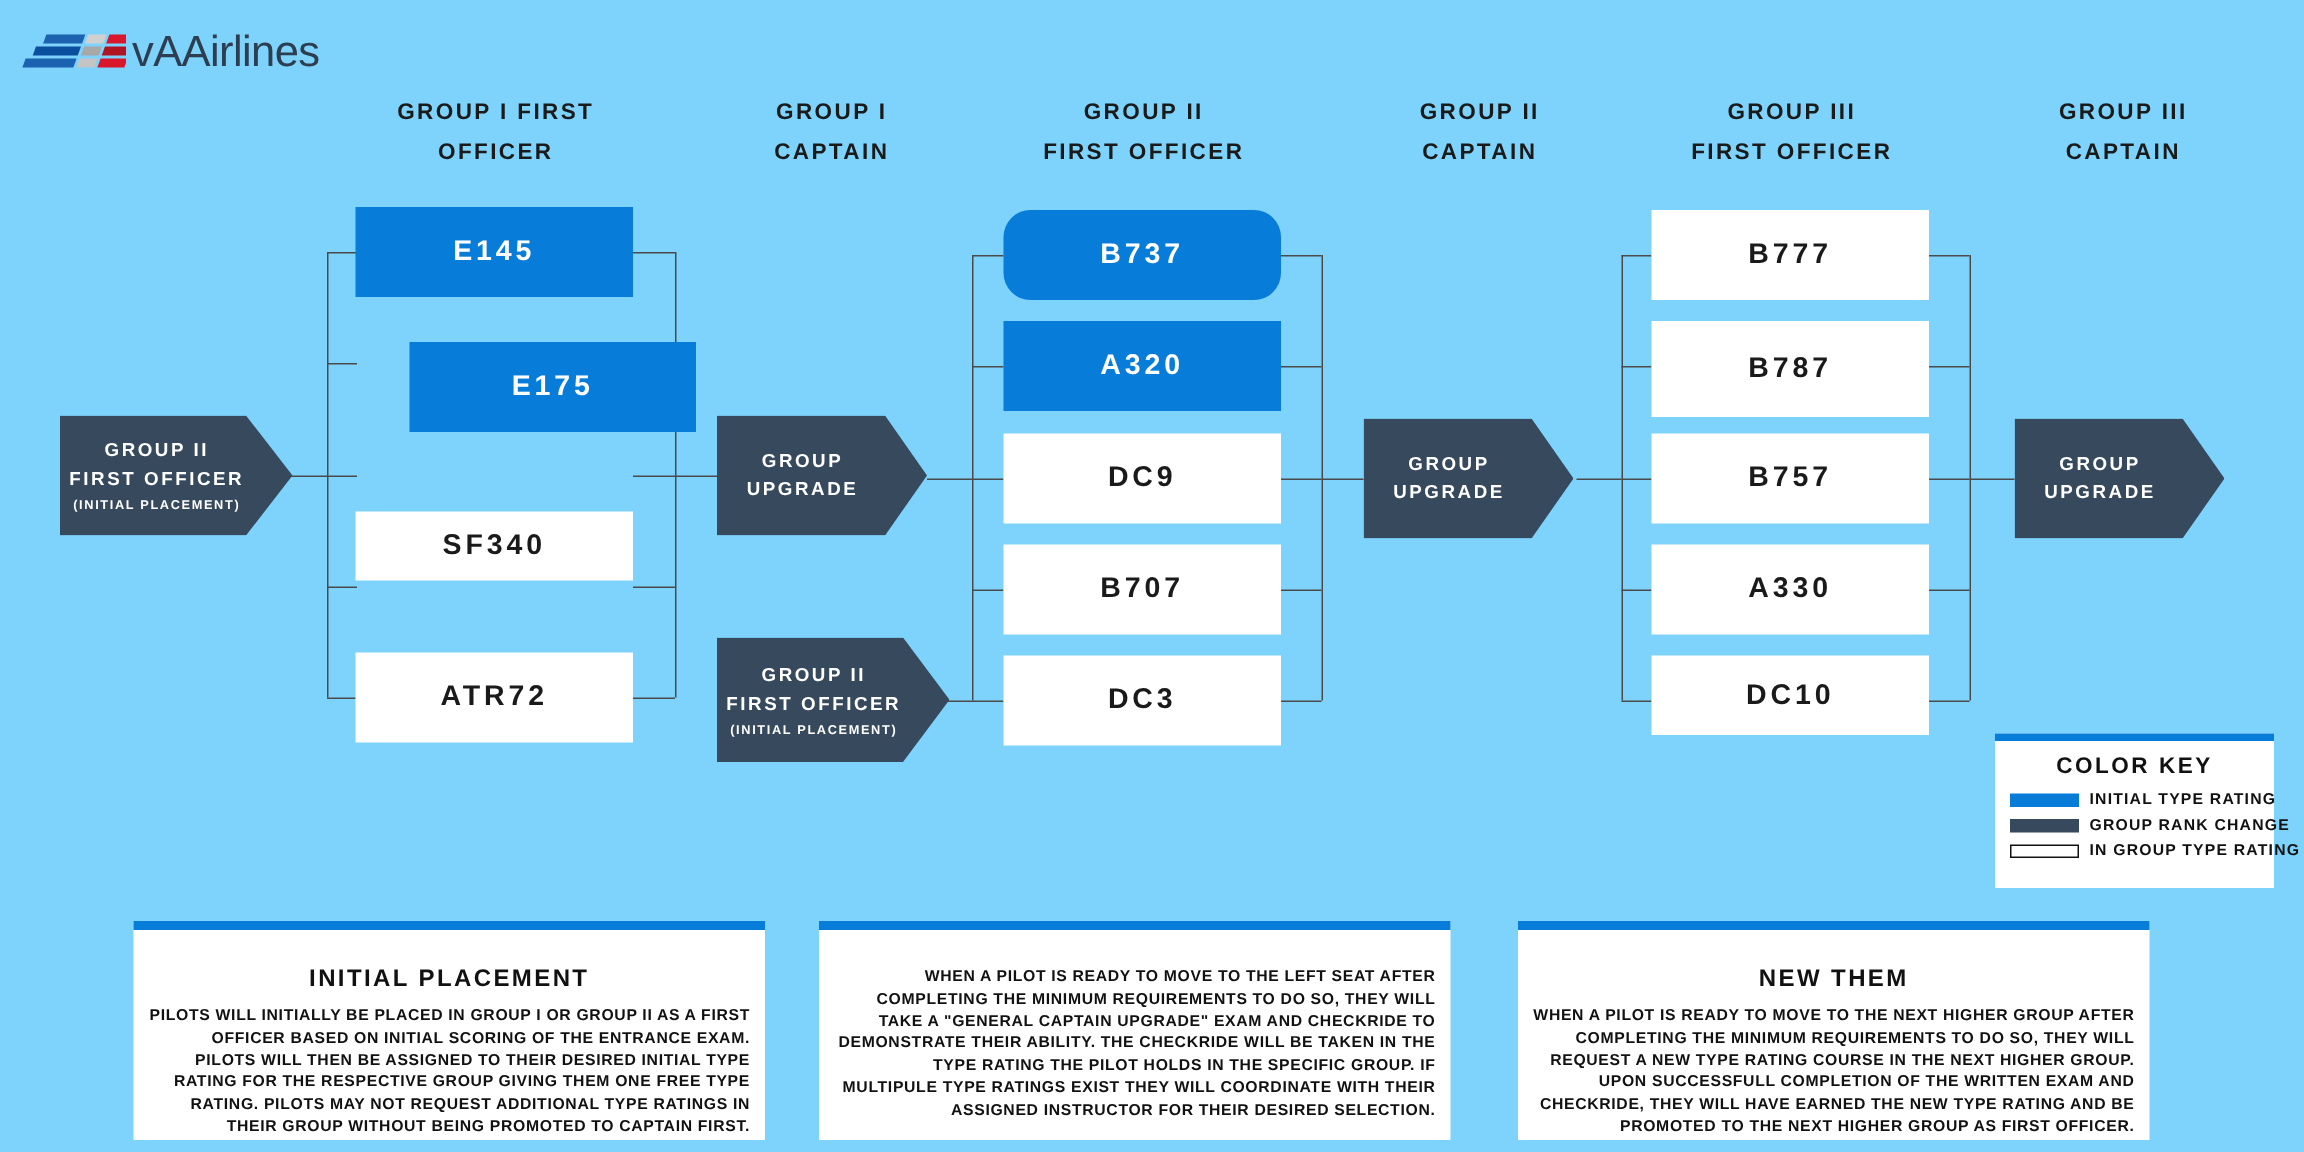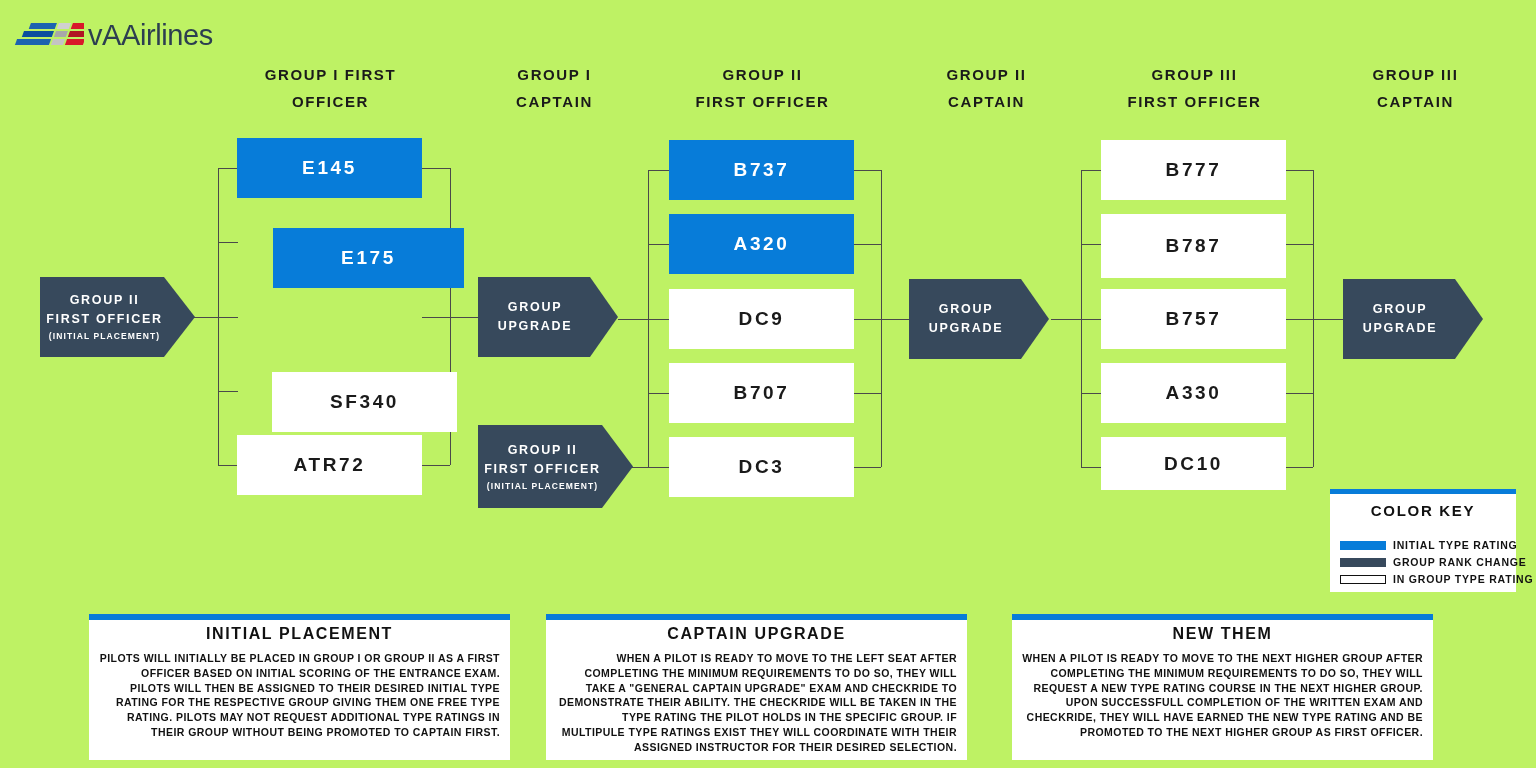--- a/index.html
+++ b/index.html
@@ -2,21 +2,21 @@
 <html><head>
 <meta charset="utf-8">
 <style>
   html, body {
     margin: 0; padding: 0;
     width: 1536px; height: 768px;
     background: #ebebeb;
     font-family: "Liberation Sans", sans-serif;
     overflow: hidden;
   }
-  #root { position: relative; width: 1536px; height: 768px; background: #bef264; }
+  #root { position: relative; width: 1536px; height: 768px; background: #7dd3fc; }
 
   
   .logo-wrap { position: absolute; left: 14px; top: 20px; display: flex; align-items: center; }
   .logo-mark { position: relative; width: 70px; height: 30px; margin-right: 4px; }
   .logo-text { font-size: 29px; color: #2c3e50; font-weight: 400; letter-spacing: -0.4px; line-height: 30px; }
 
   
   .col-head {
     position: absolute; text-align: center;
     font-size: 15px; letter-spacing: 1.6px; color: #1a1a1a;
@@ -54,33 +54,33 @@
   .vline { position: absolute; width: 1px; background: #4a4a4a; }
   .hline { position: absolute; height: 1px; background: #4a4a4a; }
 
   
   .key-card {
     position: absolute; background: #ffffff; box-sizing: border-box;
     border-top: 5px solid #077cd9; padding: 8px 10px 10px 10px;
   }
   .key-title {
     text-align: center; font-size: 15px; letter-spacing: 1.7px;
-    font-weight: 700; color: #111; margin-bottom: 20px;
+    font-weight: 700; color: #111; margin-bottom: 8px;
   }
   .key-row { display: flex; align-items: center; margin: 5px 0; }
   .key-swatch { width: 46px; height: 9px; margin-right: 7px; flex: 0 0 auto; box-sizing: border-box; }
   .key-swatch.blue { background: #077cd9; }
   .key-swatch.dark { background: #37495c; }
   .key-swatch.outline { background: #ffffff; border: 1px solid #111; }
   .key-label { font-size: 10.5px; letter-spacing: 0.8px; font-weight: 700; color: #111; white-space: nowrap; }
 
   
   .panel {
     position: absolute; background: #ffffff; box-sizing: border-box;
-    border-top: 6px solid #077cd9; padding: 5px 10px 10px 10px;
+    border-top: 6px solid #077cd9; padding: 24px 10px 10px 10px;
   }
   .panel-title {
     text-align: center; font-size: 16px; letter-spacing: 1.6px;
     font-weight: 700; color: #111; margin-bottom: 8px;
   }
   .panel-body {
     font-size: 10.5px; letter-spacing: 0.45px; line-height: 14.8px;
     color: #111; font-weight: 700; text-align: right;
   }
 </style>
@@ -187,39 +187,39 @@
     <span class="ln">FIRST OFFICER</span>
     <span class="sub">(INITIAL PLACEMENT)</span>
   </div>
 
   <div class="ac-box blue" style="left:237px; top:138px; width:185px; height:60px;">
     <span>E145</span>
     </div>
   <div class="ac-box blue" style="left:237px; top:228px; width:191px; height:60px;margin-left:36px;">
     <span>E175</span>
     </div>
-  <div class="ac-box white" style="left:237px; top:372px; width:185px; height:60px;margin-left:35px;">
+  <div class="ac-box white" style="left:237px; top:341px; width:185px; height:46px;">
     <span>SF340</span>
     </div>
   <div class="ac-box white" style="left:237px; top:435px; width:185px; height:60px;">
     <span>ATR72</span>
     </div>
 
   <div class="arrow-node" style="left:478px; top:277px; width:140px; height:80px;">
     <span class="ln">GROUP</span>
     <span class="ln">UPGRADE</span>
   </div>
 
   <div class="arrow-node" style="left:478px; top:425px; width:155px; height:83px;">
     <span class="ln">GROUP II</span>
     <span class="ln">FIRST OFFICER</span>
     <span class="sub">(INITIAL PLACEMENT)</span>
   </div>
 
-  <div class="ac-box blue" style="left:669px; top:140px; width:185px; height:60px;">
+  <div class="ac-box blue" style="left:669px; top:140px; width:185px; height:60px;border-radius:18px;">
     <span>B737</span>
     </div>
   <div class="ac-box blue" style="left:669px; top:214px; width:185px; height:60px;">
     <span>A320</span>
     </div>
   <div class="ac-box white" style="left:669px; top:289px; width:185px; height:60px;">
     <span>DC9</span>
     </div>
   <div class="ac-box white" style="left:669px; top:363px; width:185px; height:60px;">
     <span>B707</span>
@@ -269,21 +269,20 @@
       <span class="key-label">IN GROUP TYPE RATING</span>
     </div>
   </div>
 
   <div class="panel" style="left:89px; top:614px; width:421px; height:146px;">
     <div class="panel-title">INITIAL PLACEMENT</div>
     <div class="panel-body">PILOTS WILL INITIALLY BE PLACED IN GROUP I OR GROUP II AS A FIRST OFFICER BASED ON INITIAL SCORING OF THE ENTRANCE EXAM. PILOTS WILL THEN BE ASSIGNED TO THEIR DESIRED INITIAL TYPE RATING FOR THE RESPECTIVE GROUP GIVING THEM ONE FREE TYPE RATING. PILOTS MAY NOT REQUEST ADDITIONAL TYPE RATINGS IN THEIR GROUP WITHOUT BEING PROMOTED TO CAPTAIN FIRST.</div>
   </div>
 
   <div class="panel" style="left:546px; top:614px; width:421px; height:146px;">
-    <div class="panel-title">CAPTAIN UPGRADE</div>
     <div class="panel-body">WHEN A PILOT IS READY TO MOVE TO THE LEFT SEAT AFTER COMPLETING THE MINIMUM REQUIREMENTS TO DO SO, THEY WILL TAKE A "GENERAL CAPTAIN UPGRADE" EXAM AND CHECKRIDE TO DEMONSTRATE THEIR ABILITY. THE CHECKRIDE WILL BE TAKEN IN THE TYPE RATING THE PILOT HOLDS IN THE SPECIFIC GROUP. IF MULTIPULE TYPE RATINGS EXIST THEY WILL COORDINATE WITH THEIR ASSIGNED INSTRUCTOR FOR THEIR DESIRED SELECTION.</div>
   </div>
 
   <div class="panel" style="left:1012px; top:614px; width:421px; height:146px;">
     <div class="panel-title">NEW THEM</div>
     <div class="panel-body">WHEN A PILOT IS READY TO MOVE TO THE NEXT HIGHER GROUP AFTER COMPLETING THE MINIMUM REQUIREMENTS TO DO SO, THEY WILL REQUEST A NEW TYPE RATING COURSE IN THE NEXT HIGHER GROUP. UPON SUCCESSFULL COMPLETION OF THE WRITTEN EXAM AND CHECKRIDE, THEY WILL HAVE EARNED THE NEW TYPE RATING AND BE PROMOTED TO THE NEXT HIGHER GROUP AS FIRST OFFICER.</div>
   </div>
 
 </div>
 

